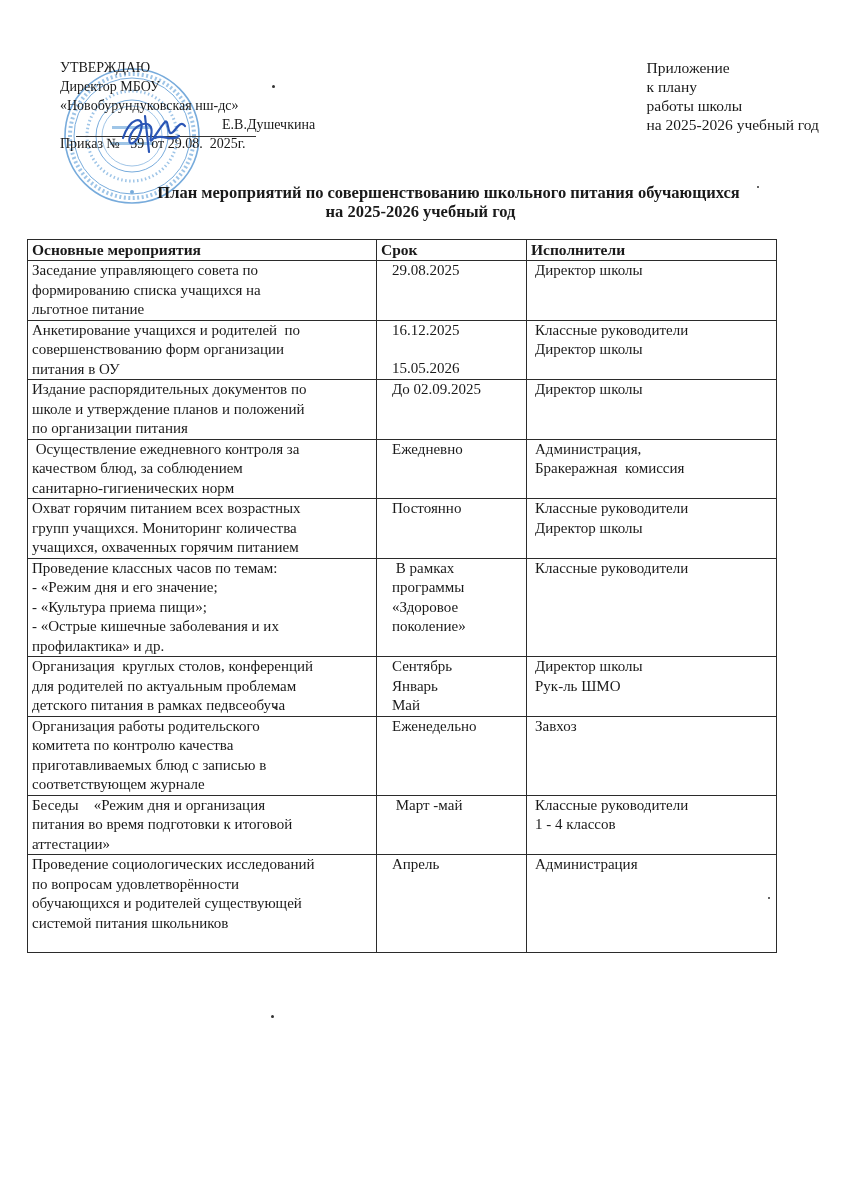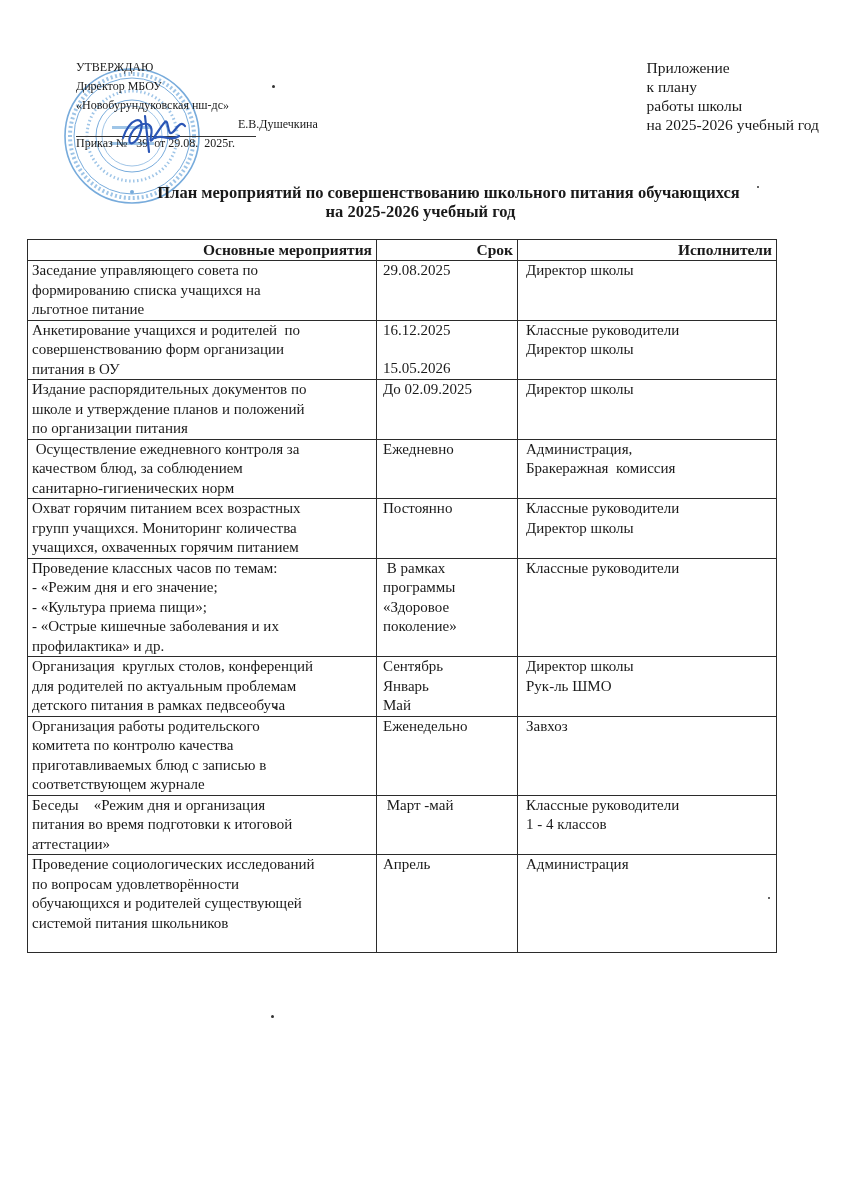--- a/index.html
+++ b/index.html
@@ -10,23 +10,23 @@
     body {
       width: 841px;
       height: 1200px;
       position: relative;
       overflow: hidden;
       font-family: "Liberation Serif", "DejaVu Serif", serif;
       color: #1a1a1a;
     }
     .approve-block {
       position: absolute;
-      left: 76px;
+      left: 60px;
       top: 58px;
-      font-size: 12px;
+      font-size: 14px;
       line-height: 19px;
       z-index: 2;
     }
     .approve-block div { white-space: pre; }
     .approve-block .signer { padding-left: 146px; margin-left: 16px; }
     .sign-line {
       position: absolute;
       left: 76px;
       top: 136px;
       width: 180px;
@@ -81,27 +81,27 @@
       line-height: 19.5px;
     }
     table.plan th, table.plan td {
       border: 1.3px solid #2b2b2b;
       vertical-align: top;
       text-align: left;
       padding: 0 4px 0 4px;
     }
     table.plan th {
       font-weight: bold;
-      text-align: right;
+      text-align: left;
       font-size: 15.5px;
       height: 20px;
       padding-top: 0;
     }
     table.plan td.col-task { width: 340px; }
-    table.plan td.col-term { width: 130px; padding-left: 6px; }
+    table.plan td.col-term { width: 130px; padding-left: 15px; }
     table.plan td.col-exec { padding-left: 8px; }
     .cell-line { display: block; white-space: pre-wrap; }
     .gap { display: block; height: 19px; }
     .speck {
       position: absolute;
       width: 3px; height: 3px;
       background: #333;
       border-radius: 50%;
     }
   </style>

